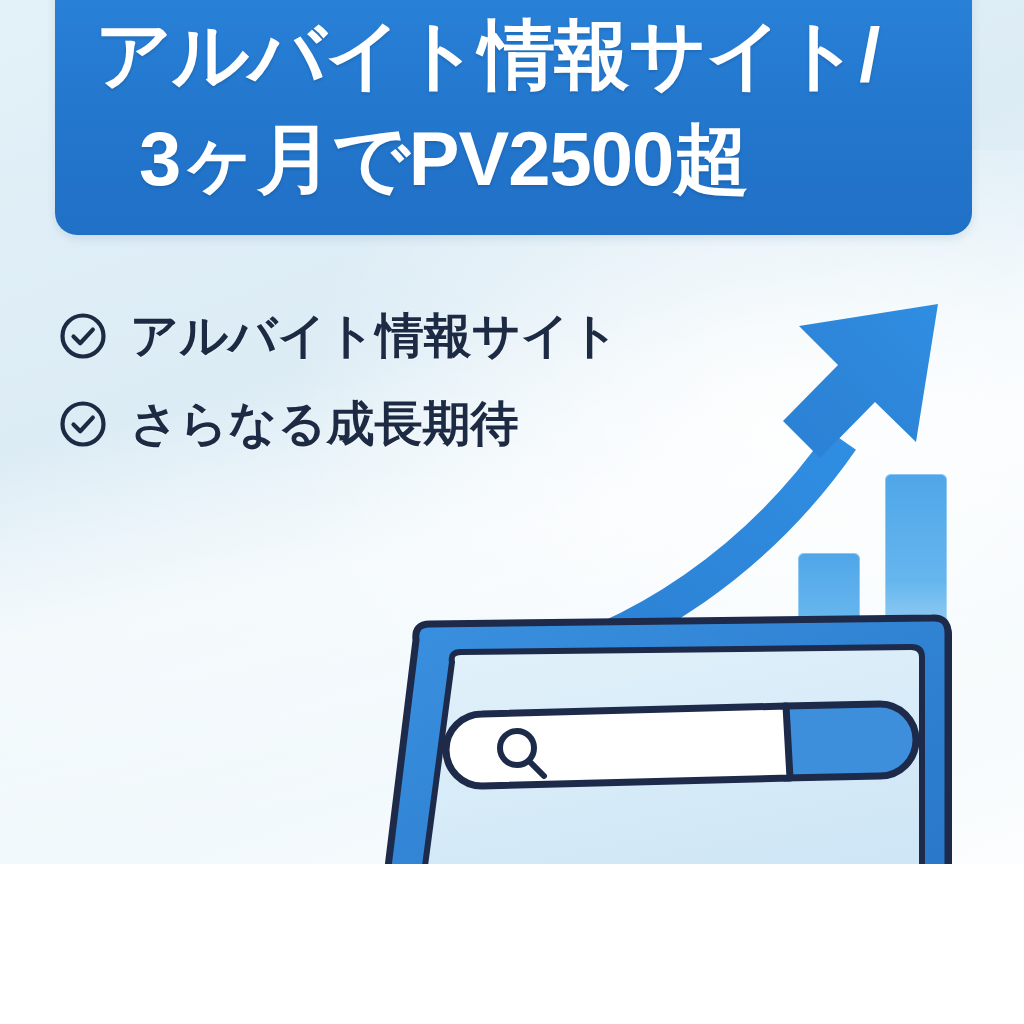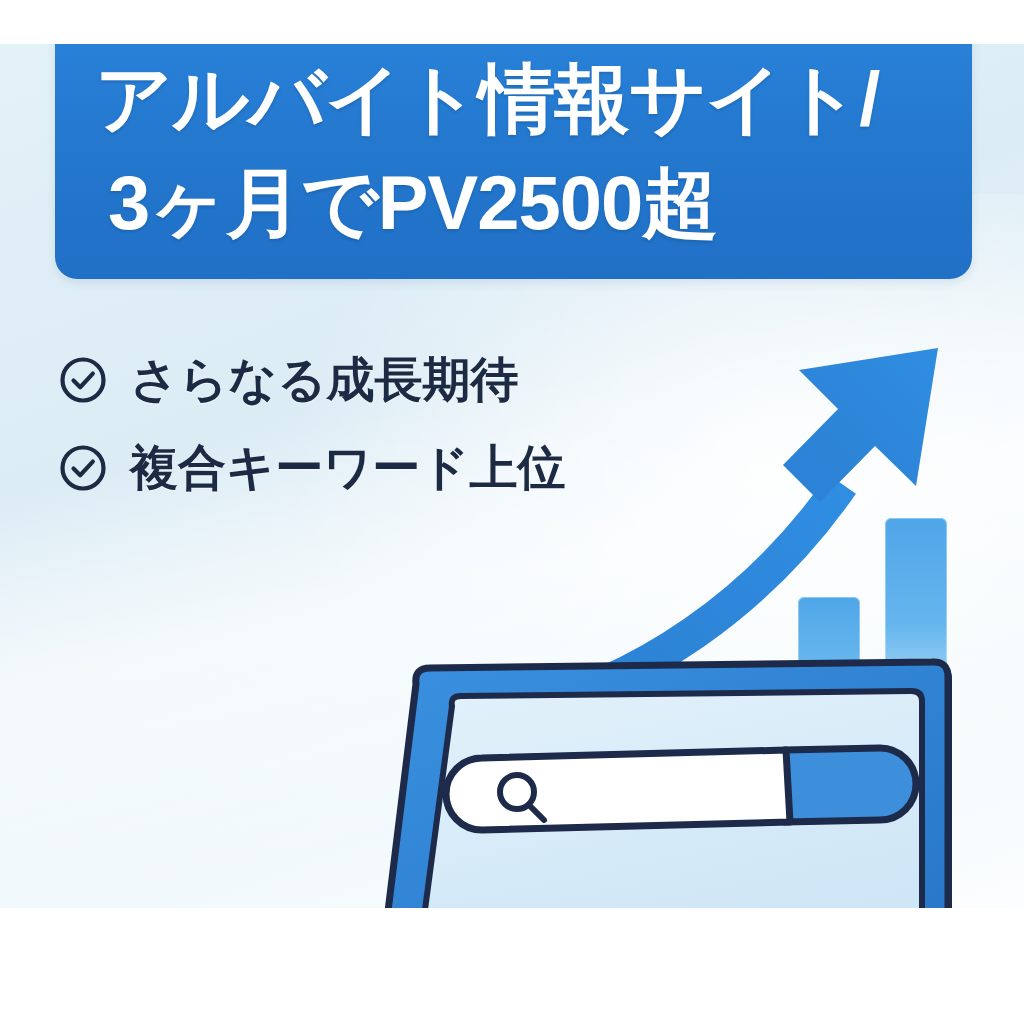--- a/index.html
+++ b/index.html
@@ -4,21 +4,20 @@
 <style>
   html,body{margin:0;padding:0;}
   body{
     width:1024px;height:1024px;overflow:hidden;
     font-family:"Liberation Sans","DejaVu Sans",sans-serif;
     background:#ffffff;
   }
   #stage{
     position:relative;width:1024px;height:864px;overflow:hidden;
     background:linear-gradient(160deg,#e3f1f8 0%,#dcecf5 38%,#eef7fb 62%,#fbfdfe 100%);
-    margin-top:44px;
   }
   
   .bg-band{
     position:absolute;left:-200px;top:330px;width:1500px;height:430px;
     background:linear-gradient(180deg,rgba(255,255,255,0) 0%,rgba(255,255,255,.55) 45%,rgba(255,255,255,0) 100%);
     transform:rotate(-13deg);pointer-events:none;
   }
   .bg-wash{
     position:absolute;right:-120px;top:150px;width:900px;height:700px;
     background:radial-gradient(ellipse at 60% 40%,rgba(255,255,255,.85) 0%,rgba(255,255,255,0) 65%);
@@ -34,21 +33,21 @@
     display:flex;flex-direction:column;justify-content:flex-end;
     padding:0 0 24px 0;box-sizing:border-box;
   }
   .banner-line{
     color:#ffffff;font-weight:bold;
     font-size:76px;line-height:104px;letter-spacing:-1px;
     white-space:nowrap;
     text-shadow:0 2px 3px rgba(10,50,95,.22);
   }
   .banner-line.l1{padding-left:40px;}
-  .banner-line.l2{padding-left:53px;}
+  .banner-line.l2{padding-left:84px;}
 
   
   .bullets{position:absolute;left:58px;top:292px;width:640px;}
   .bullet{display:flex;align-items:center;height:88px;}
   .bullet .chk{width:50px;height:50px;flex:0 0 50px;margin-right:22px;}
   .bullet .chk svg{display:block;width:50px;height:50px;}
   .bullet .btxt{
     color:#1d2a43;font-weight:bold;font-size:48px;line-height:52px;
     white-space:nowrap;text-shadow:0 1px 1px rgba(255,255,255,.6);
   }
@@ -85,40 +84,40 @@
 
   <div class="bg-wash"></div>
   <div class="bg-band"></div>
 
   <div class="banner">
     <div class="banner-line l1">アルバイト情報サイト/</div>
     <div class="banner-line l2">3ヶ月でPV2500超</div>
   </div>
 
   <div class="bullets">
+
+    <div class="bullet">
+      <span class="chk">
+        <svg viewBox="0 0 50 50">
+          <circle cx="25" cy="25" r="20.5" fill="none" stroke="#1d2a43" stroke-width="4.2"></circle>
+          <path d="M15.5 25.5 L22.2 32.2 L34.8 18.6" fill="none" stroke="#1d2a43" stroke-width="4.2" stroke-linecap="round" stroke-linejoin="round"></path>
+        </svg>
+      </span>
+      <span class="btxt">アルバイト情報サイト</span>
+    </div>
+
 
     <div class="bullet">
       <span class="chk">
         <svg viewBox="0 0 50 50">
           <circle cx="25" cy="25" r="20.5" fill="none" stroke="#1d2a43" stroke-width="4.2"></circle>
           <path d="M15.5 25.5 L22.2 32.2 L34.8 18.6" fill="none" stroke="#1d2a43" stroke-width="4.2" stroke-linecap="round" stroke-linejoin="round"></path>
         </svg>
       </span>
       <span class="btxt">さらなる成長期待</span>
-    </div>
-
-
-    <div class="bullet">
-      <span class="chk">
-        <svg viewBox="0 0 50 50">
-          <circle cx="25" cy="25" r="20.5" fill="none" stroke="#1d2a43" stroke-width="4.2"></circle>
-          <path d="M15.5 25.5 L22.2 32.2 L34.8 18.6" fill="none" stroke="#1d2a43" stroke-width="4.2" stroke-linecap="round" stroke-linejoin="round"></path>
-        </svg>
-      </span>
-      <span class="btxt">複合キーワード上位</span>
     </div>
 
   </div>
 
   <div class="chart">
     <div class="bar" style="left:70px;width:62px;height:45px;"></div>
     <div class="bar" style="left:158px;width:62px;height:117px;"></div>
     <div class="bar" style="left:245px;width:62px;height:196px;"></div>
 
     <div class="arrow-wrap">

